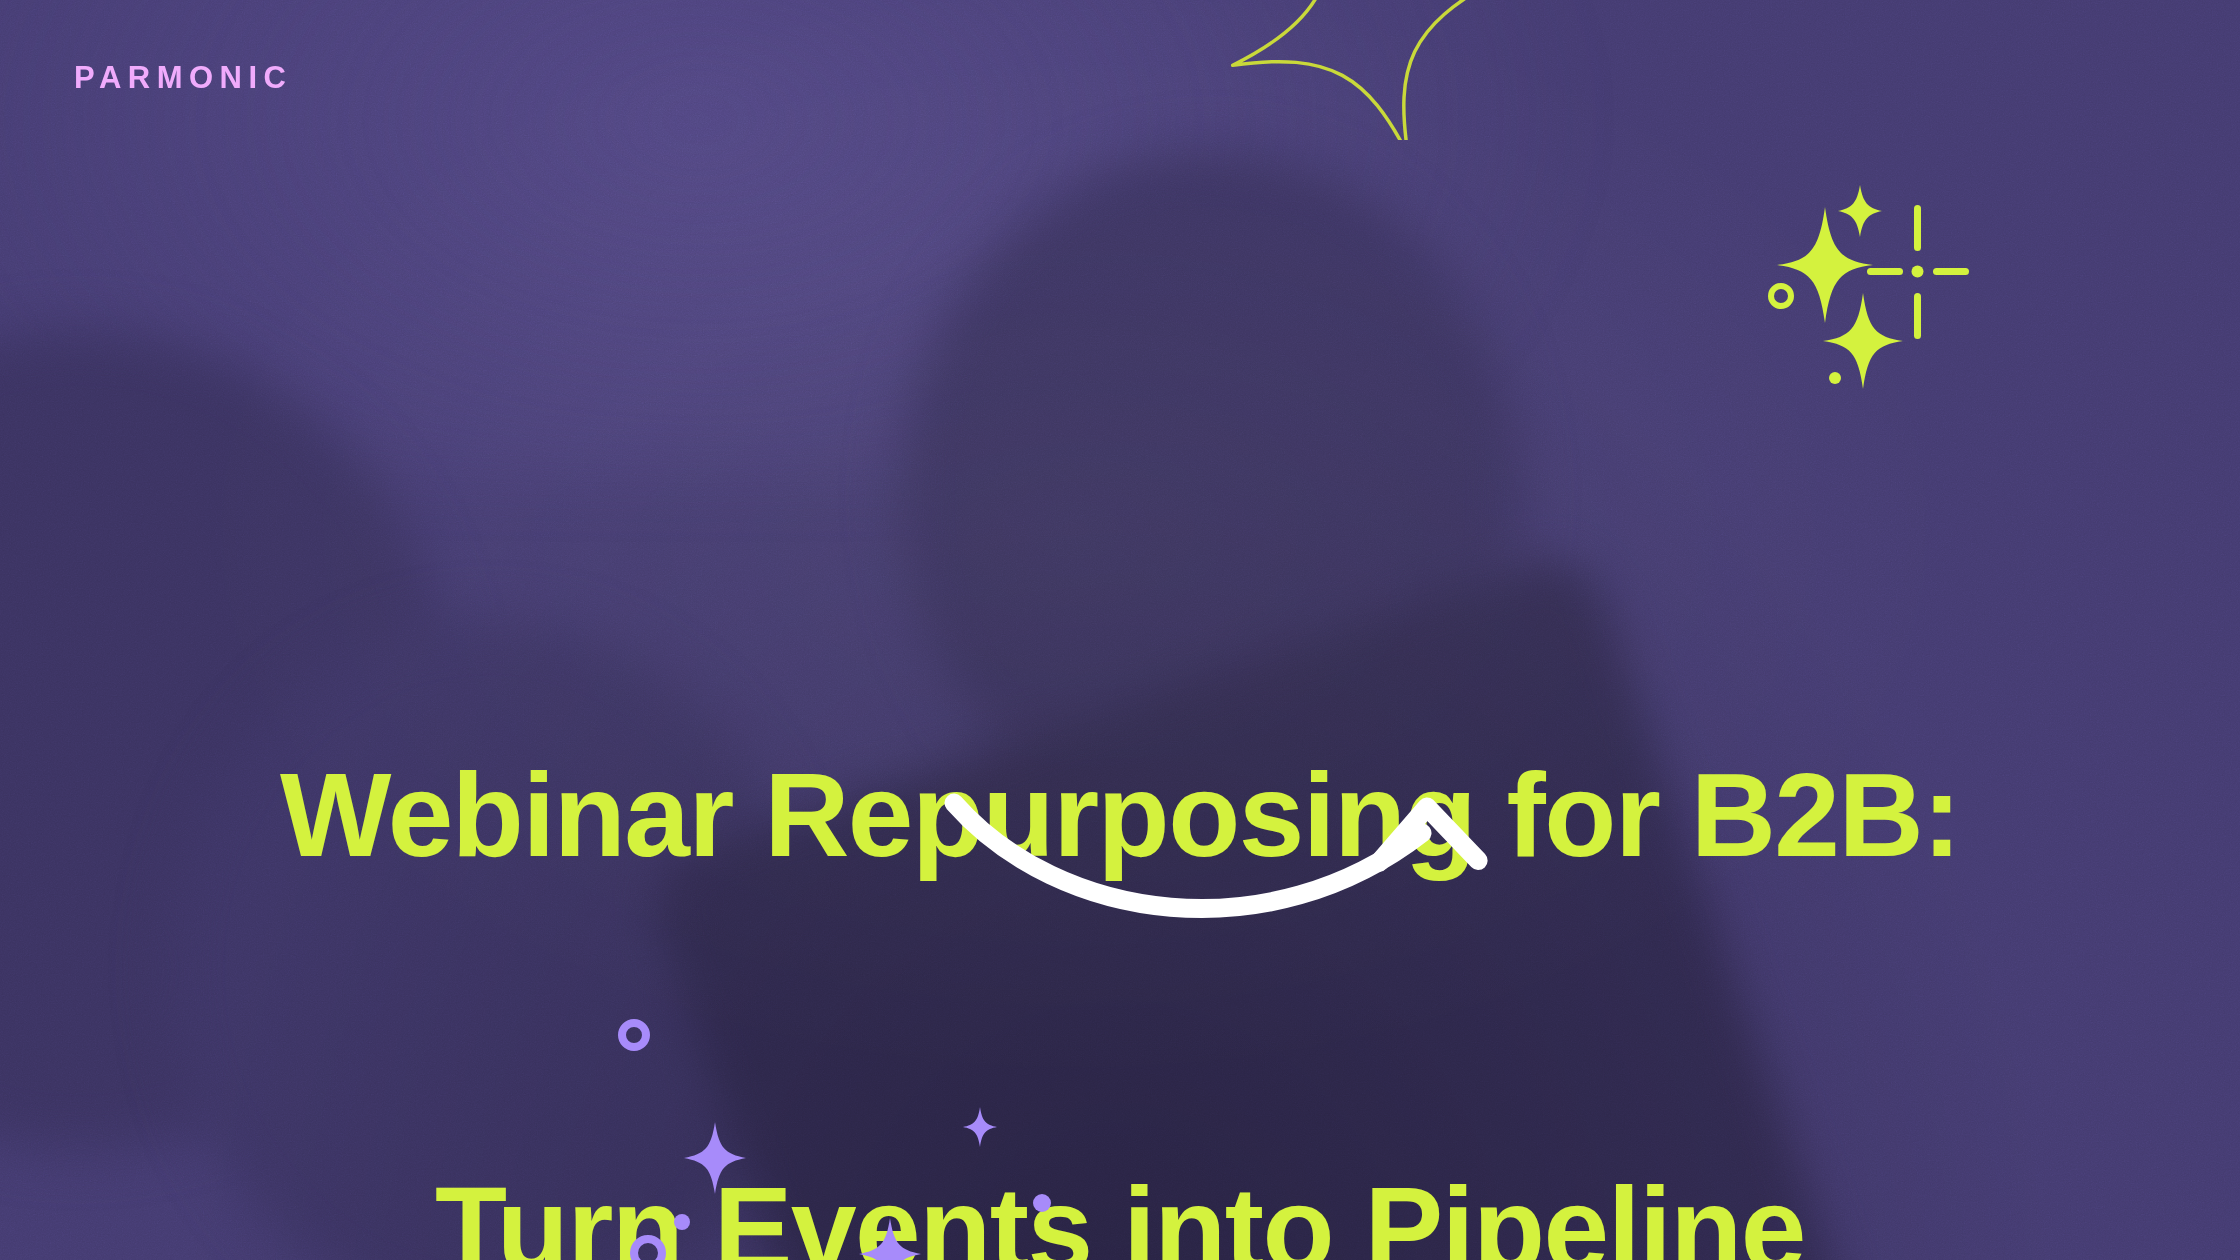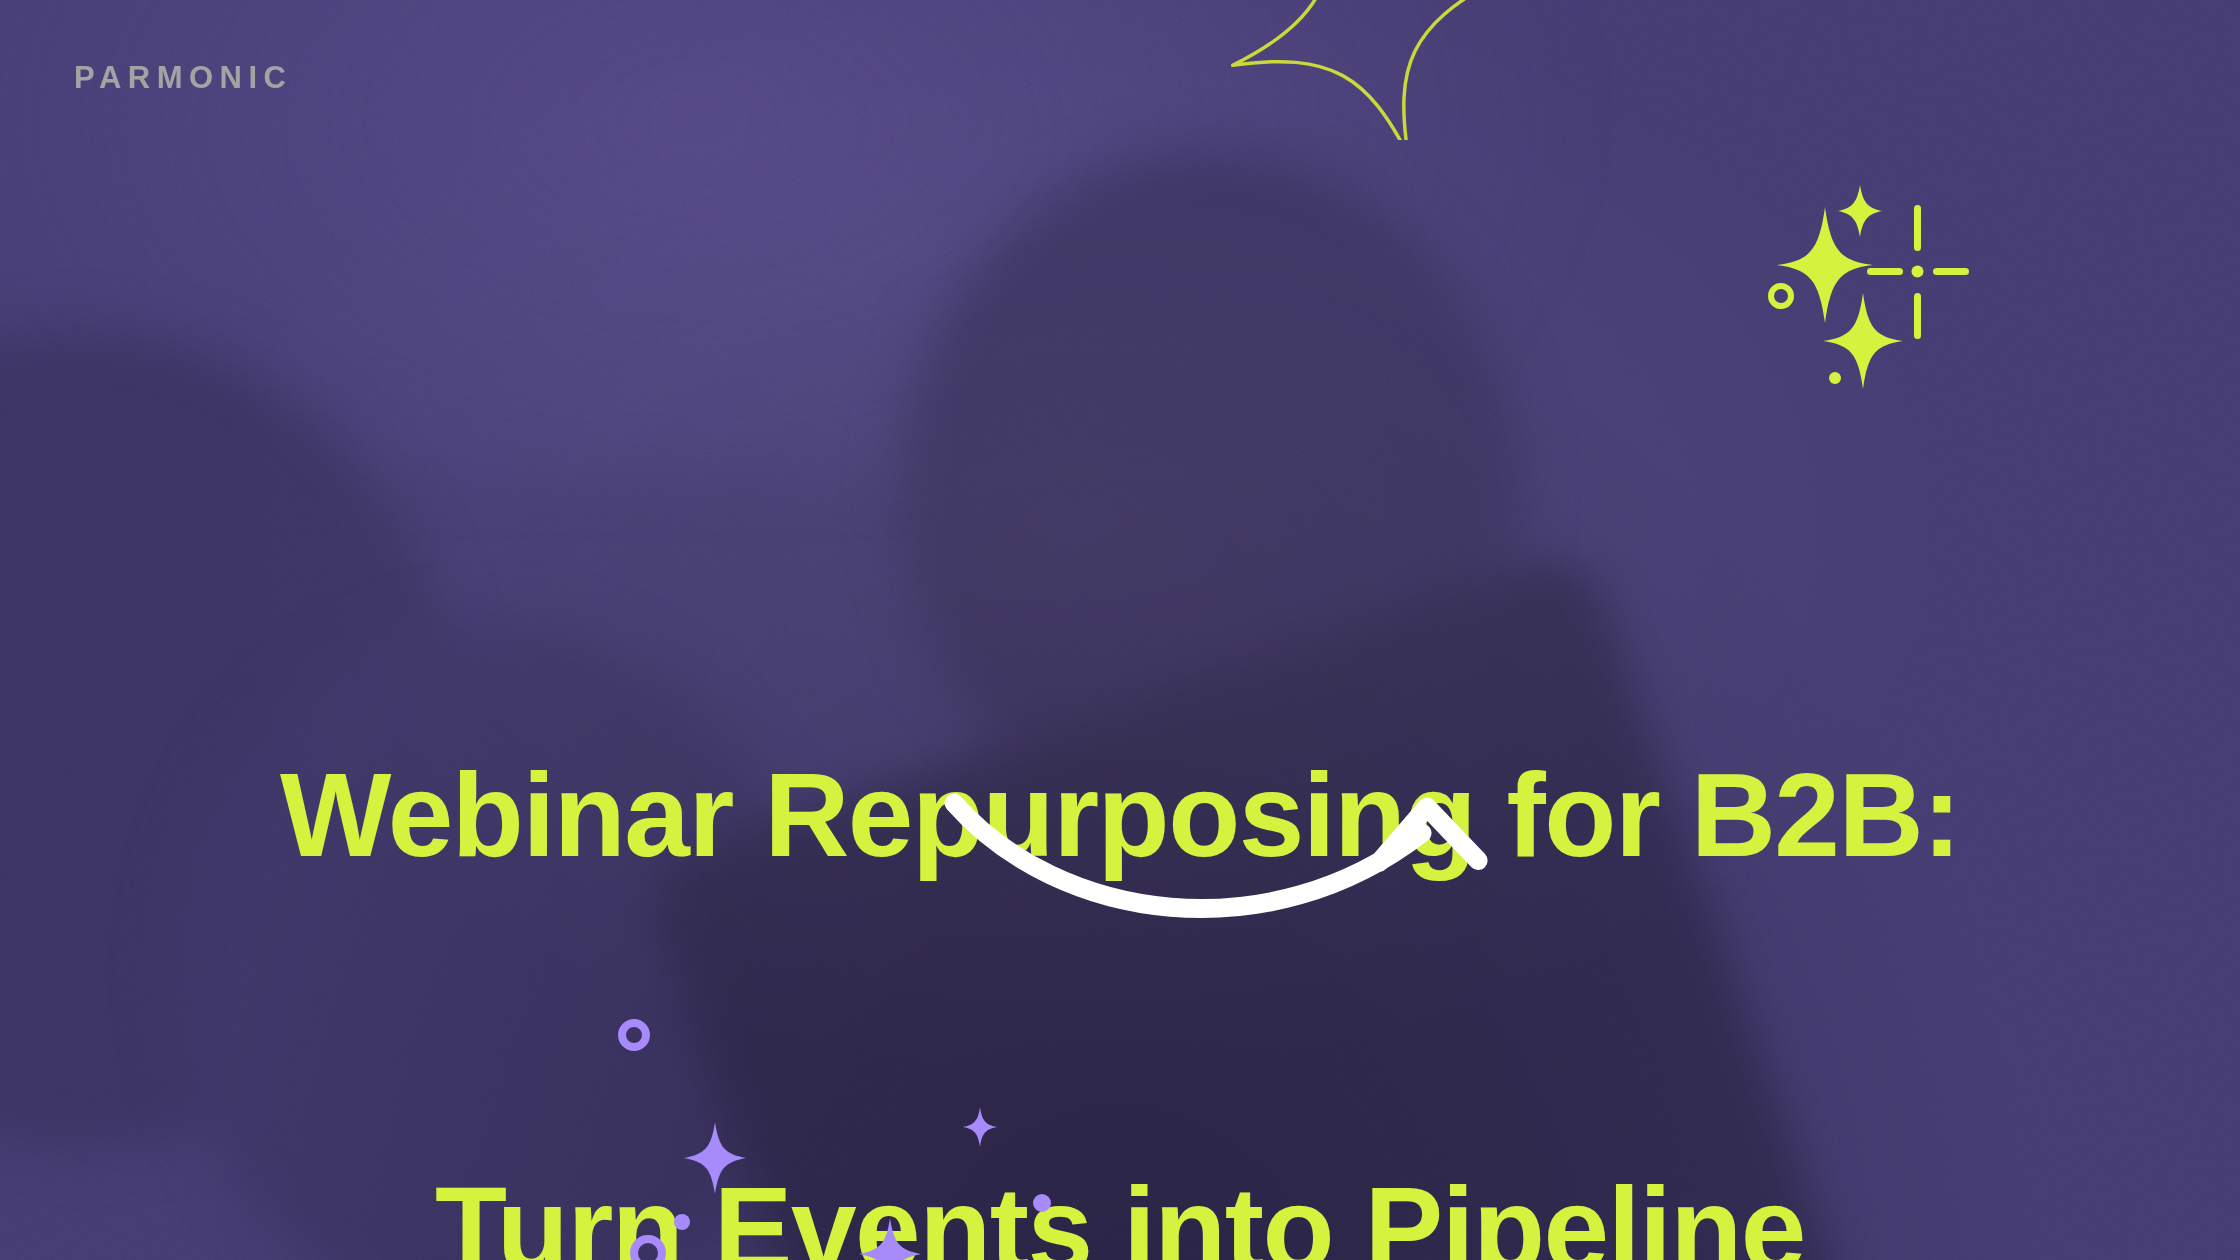--- a/index.html
+++ b/index.html
@@ -85,21 +85,21 @@
   }
 
   
   .logo {
     position: absolute;
     left: 74px;
     top: 60px;
     font-size: 31px;
     font-weight: 700;
     letter-spacing: 6.5px;
-    color: #a3a3a3;
+    color: #f0abfc;
   }
 
   
   .headline {
     position: absolute;
     left: 0;
     right: 0;
     top: 470px;
     text-align: center;
     color: #d4f23e;

